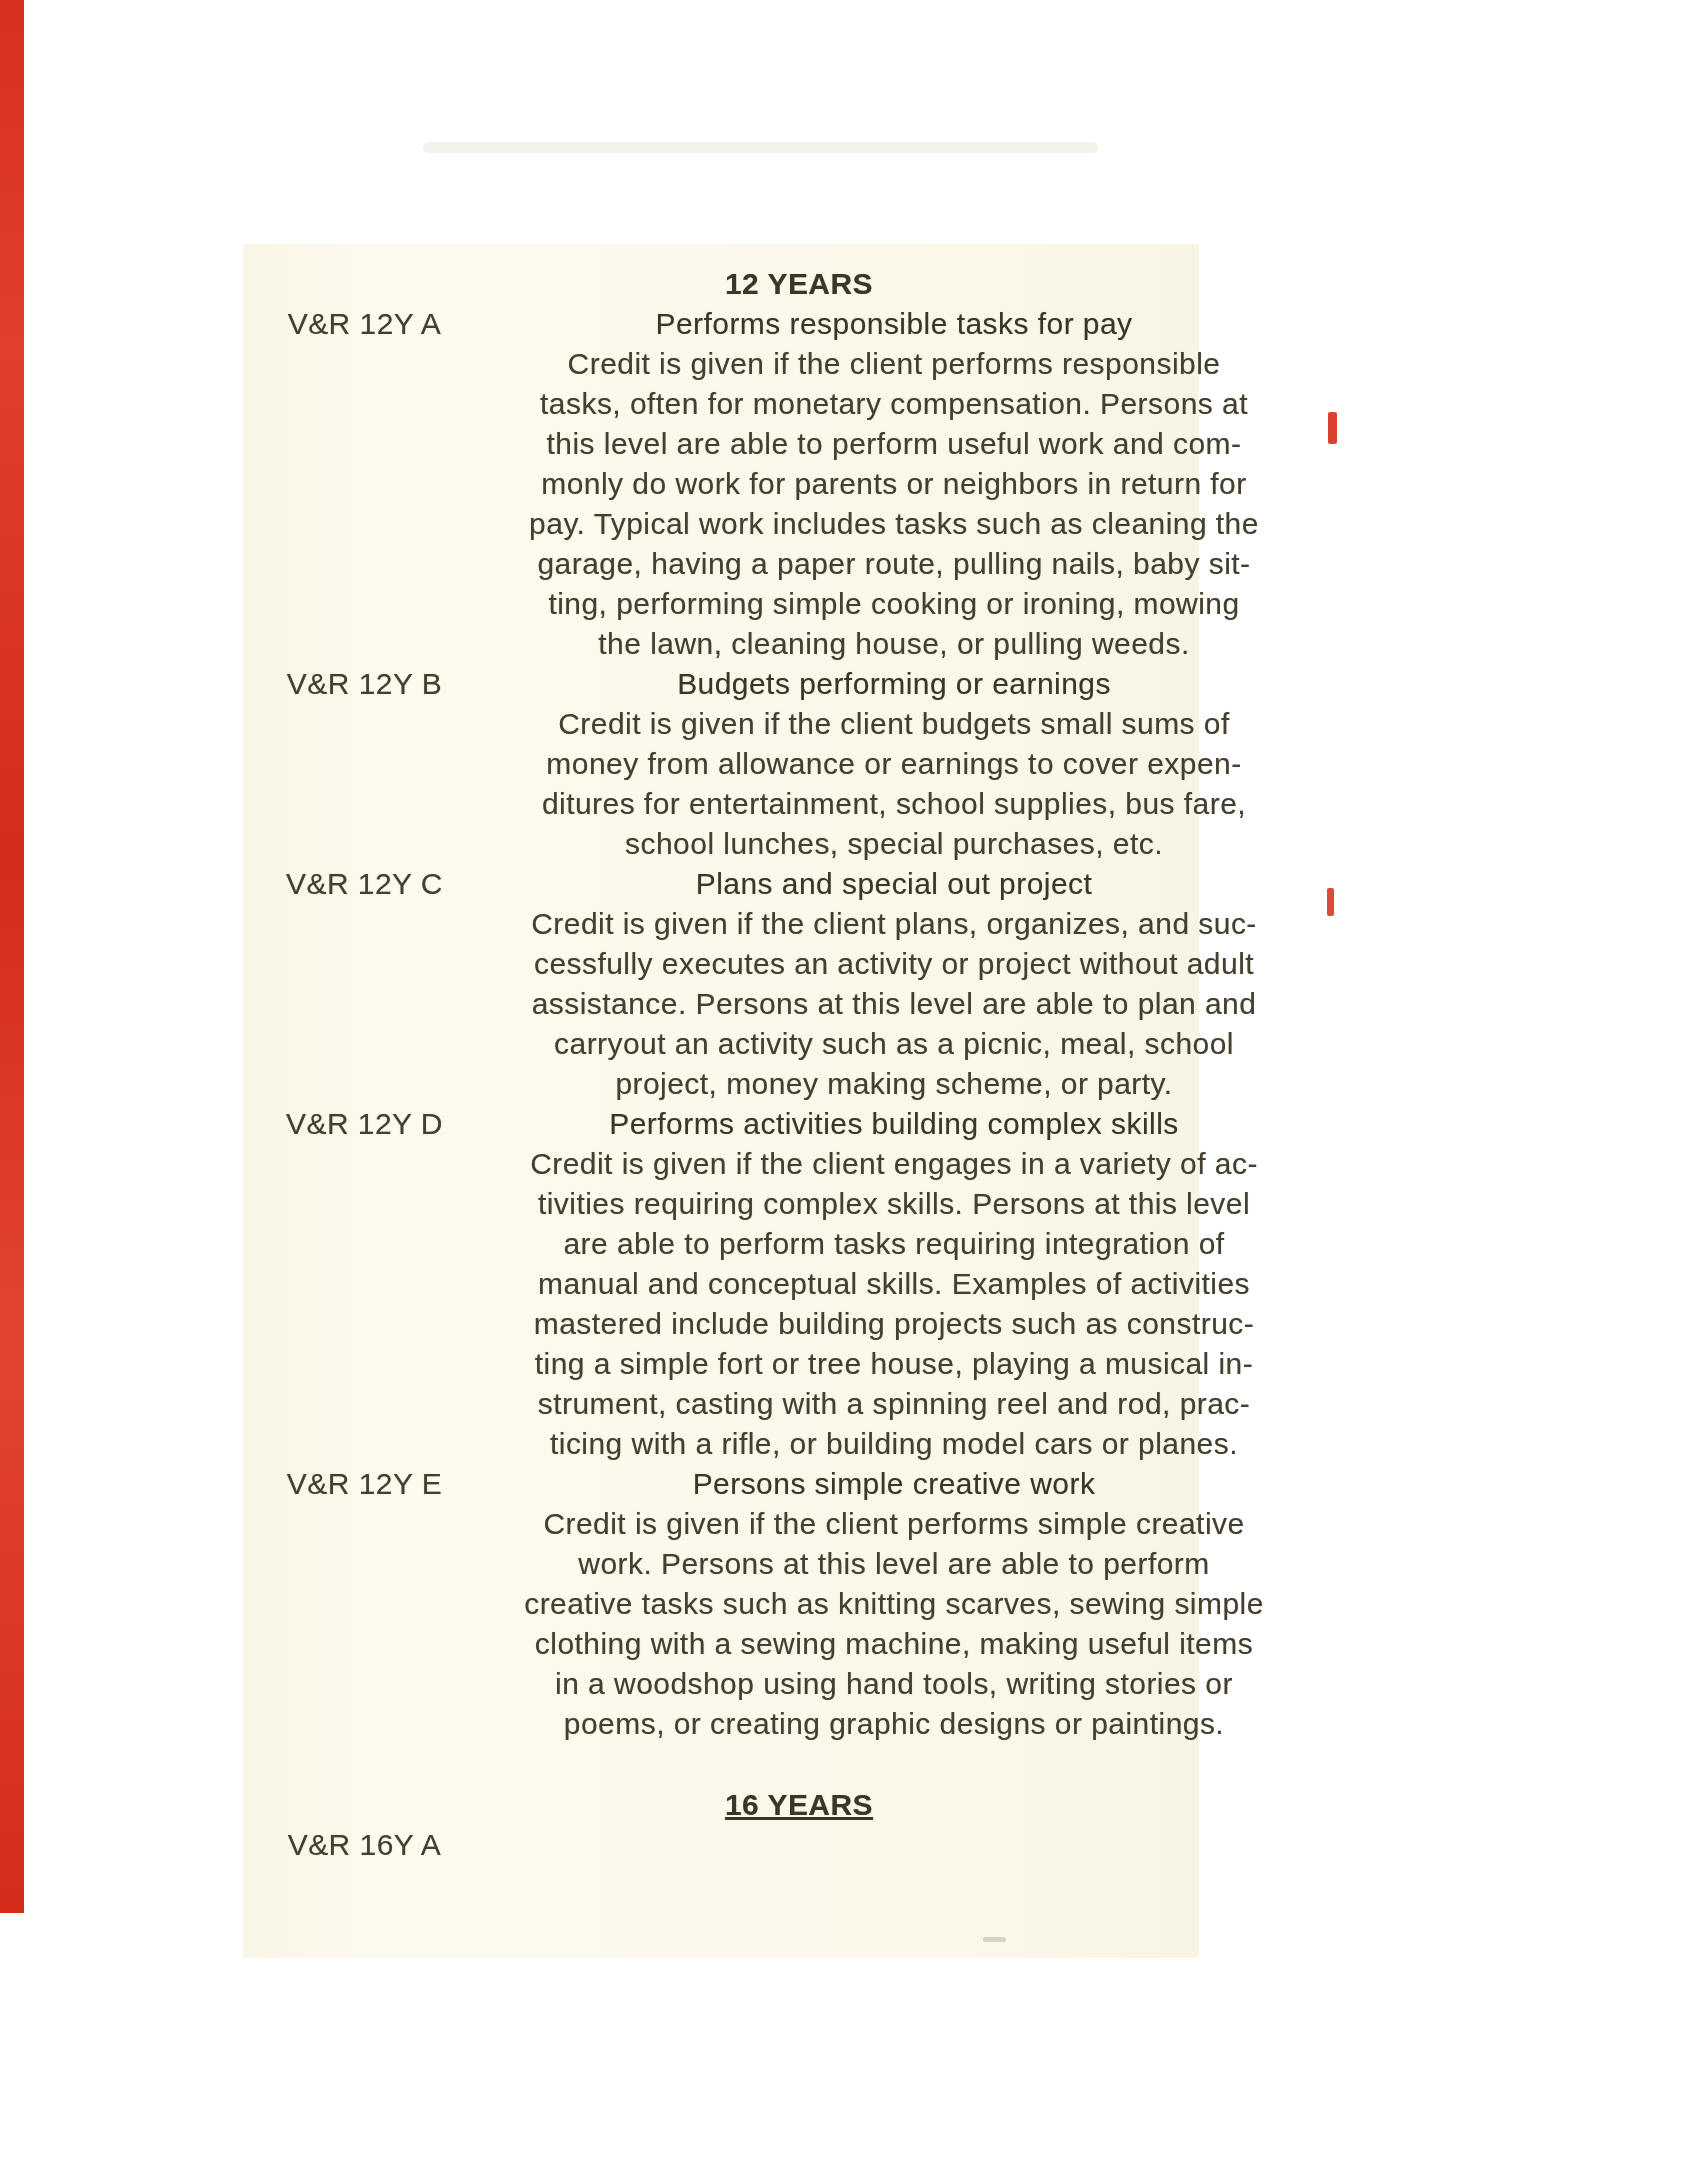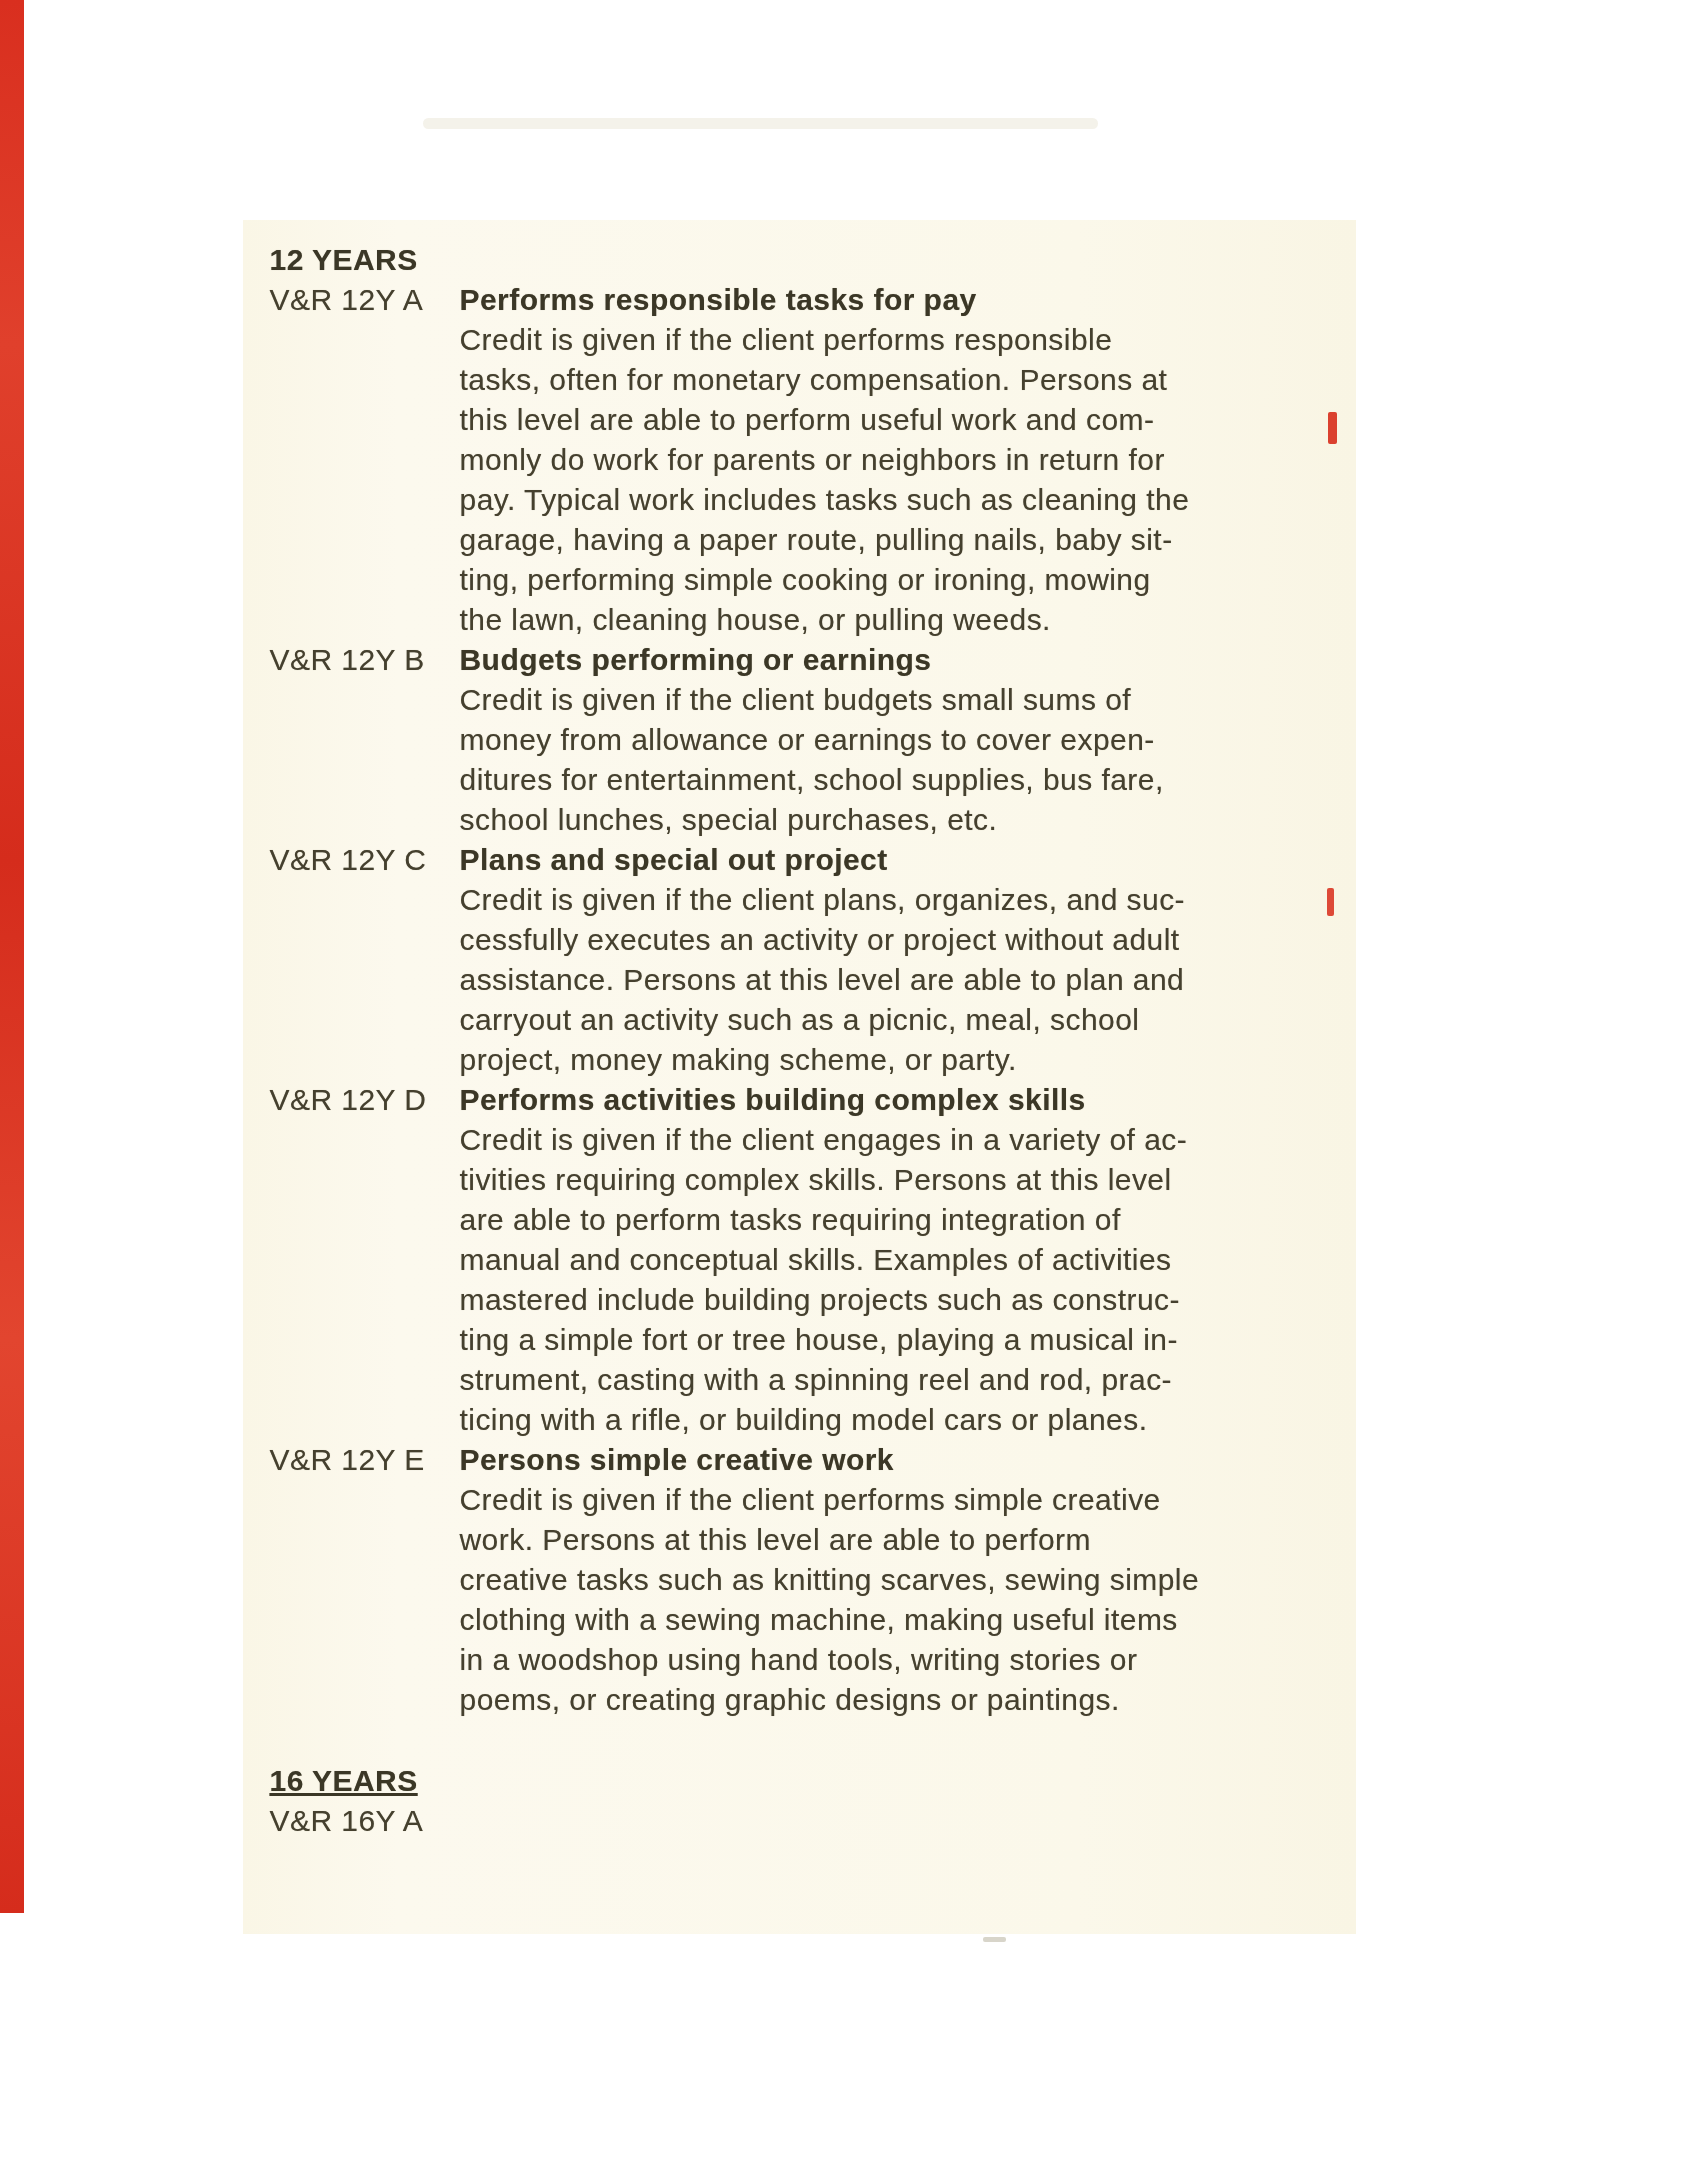--- a/index.html
+++ b/index.html
@@ -18,24 +18,25 @@
     position: absolute;
     left: 0;
     top: 0;
     width: 24px;
     height: 1913px;
     background: linear-gradient(180deg, #d92f1f 0%, #e0402c 18%, #d52c1c 45%, #e2452f 70%, #d52c1c 100%);
   }
   .paper {
     position: absolute;
     left: 243px;
-    top: 220px;
-    width: 1113px;
+    top: 244px;
+    width: 956px;
     height: 1714px;
     background: linear-gradient(90deg, #faf6e6 0%, #fcf9ee 14%, #fbf8ea 75%, #f9f5e4 100%);
+    text-align: center;
   }
   .page-content {
     position: absolute;
     left: 26.5px;
     top: 20px;
     width: 1059px;
     color: #45402e;
     font-size: 30px;
     line-height: 40px;
     letter-spacing: 0.015em;
@@ -55,21 +56,21 @@
   }
   .item-code {
     flex: 0 0 190px;
     white-space: nowrap;
   }
   .item-content {
     flex: 1 1 auto;
     width: 867px;
   }
   .item-title {
-    font-weight: 700;
+    font-weight: 400;
     color: #3b3726;
   }
   .item-body {
     white-space: pre-line;
   }
   .edge-mark {
     position: absolute;
     background: #d8311f;
     border-radius: 2px;
   }

